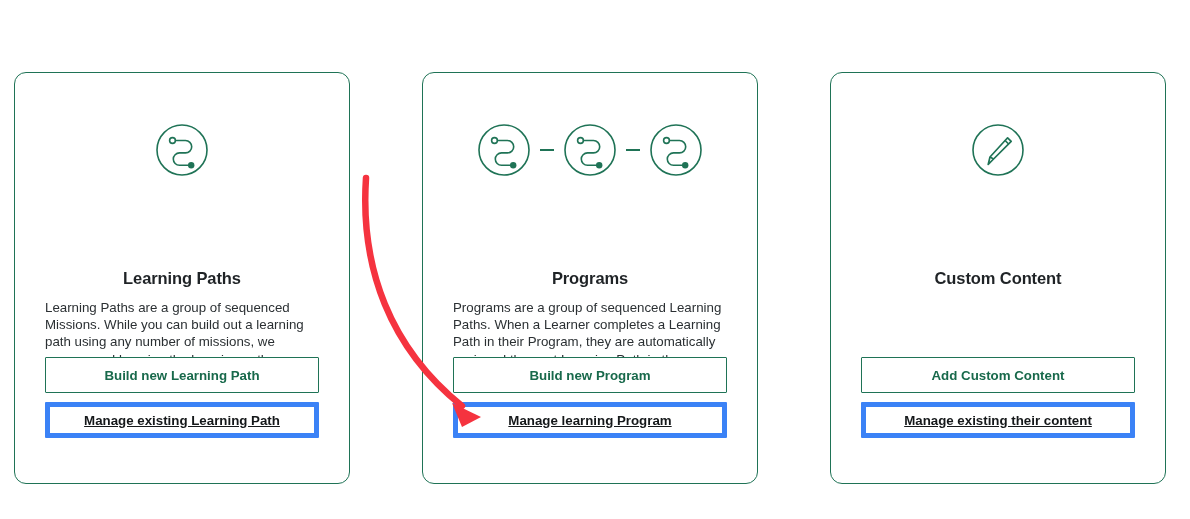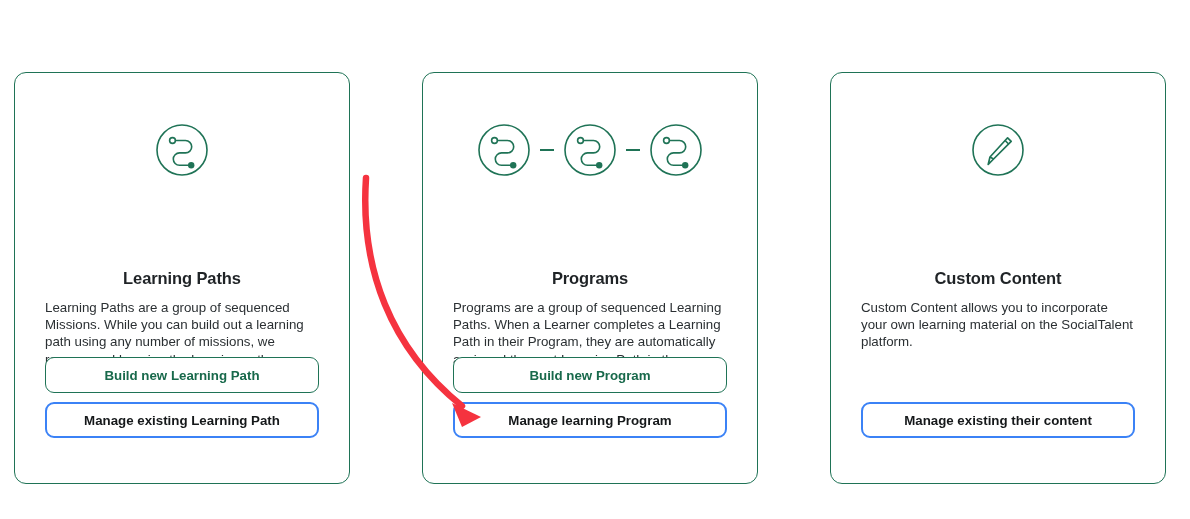--- a/index.html
+++ b/index.html
@@ -69,31 +69,32 @@
     left:30px;right:30px;
     height:36px;
     box-sizing:border-box;
     display:flex;
     align-items:center;
     justify-content:center;
     background:#ffffff;
     font-size:13.3px;
     font-weight:bold;
     cursor:pointer;
-    border-radius:9px;
+    border-radius:1px;
   }
   .btn-primary{
     top:284px;
     border:1px solid #1f7356;
     color:#18694b;
   }
   .btn-secondary{
     top:329px;
-    border:2px solid #3b82f6;
+    border:5px solid #3b82f6;
     color:#15181a;
+    text-decoration:underline;
   }
 
   .annotation{
     position:absolute;
     left:0;top:0;
     width:1190px;height:519px;
     pointer-events:none;
   }
 </style>
 </head>
@@ -148,21 +149,21 @@
   <div class="card" id="card-3">
     <div class="icon-area">
       <svg class="node-icon" width="52" height="52" viewBox="0 0 52 52" aria-hidden="true">
         <circle cx="26" cy="26" r="25" fill="none" stroke="#1f7356" stroke-width="1.6"></circle>
         <path d="M35.6 13.8 L39.2 17.4 L21.6 35.0 L16.2 40.4 L18.0 33.0 Z" fill="none" stroke="#1f7356" stroke-width="1.7" stroke-linejoin="round"></path>
         <path d="M33.0 16.4 L36.6 20.0" fill="none" stroke="#1f7356" stroke-width="1.5"></path>
         <path d="M18.0 33.0 L21.6 35.0" fill="none" stroke="#1f7356" stroke-width="1.5"></path>
       </svg>
     </div>
     <div class="card-title">Custom Content</div>
-    <div class="card-body">Custom Content allows you to incorporate your own learning material on the SocialTalent platform.</div>
+    <div class="btn btn-primary">Add Custom Content</div>
     <div class="btn btn-secondary">Manage existing their content</div>
   </div>
 
   <svg class="annotation" viewBox="0 0 1190 519">
     <path d="M366 160 C 360 250, 390 330, 462 388" fill="none" stroke="#f5333f" stroke-width="6.5" stroke-linecap="round"></path>
     <path d="M481 399 L452 385 L462 409 Z" fill="#f5333f"></path>
   </svg>
 
 </div>
 

